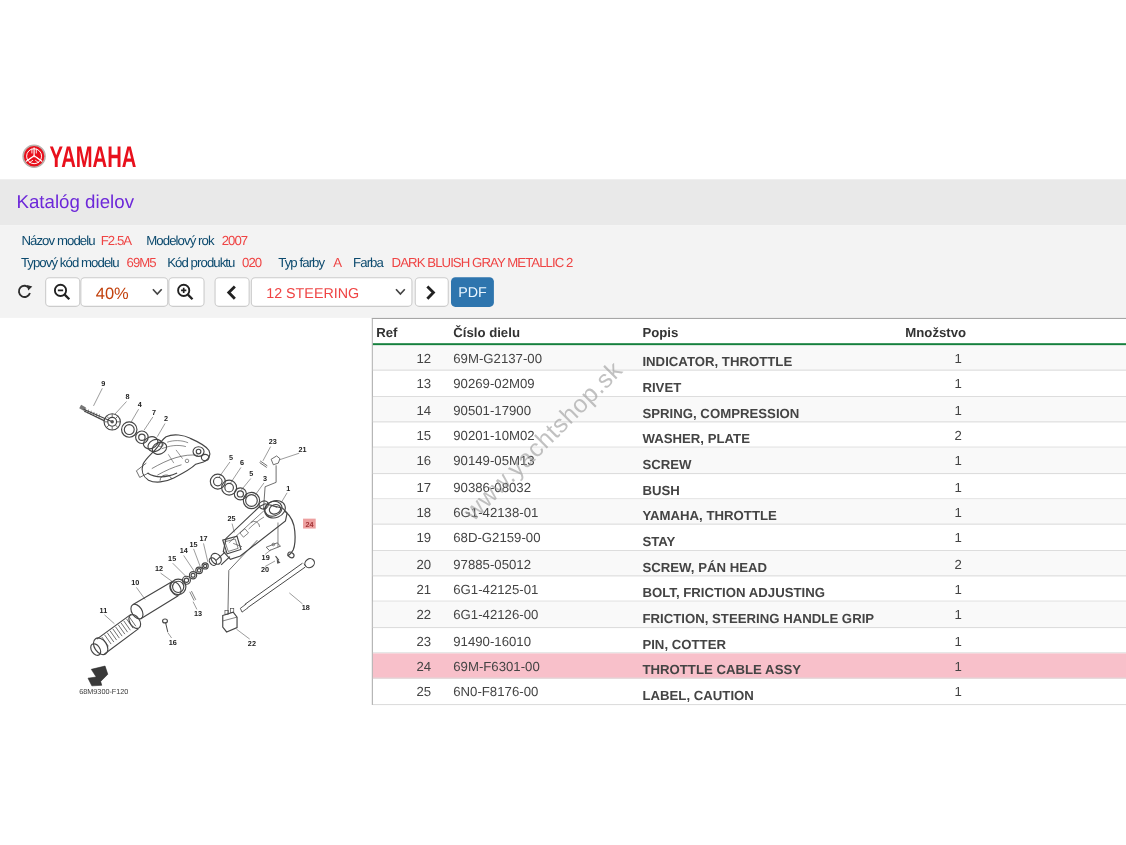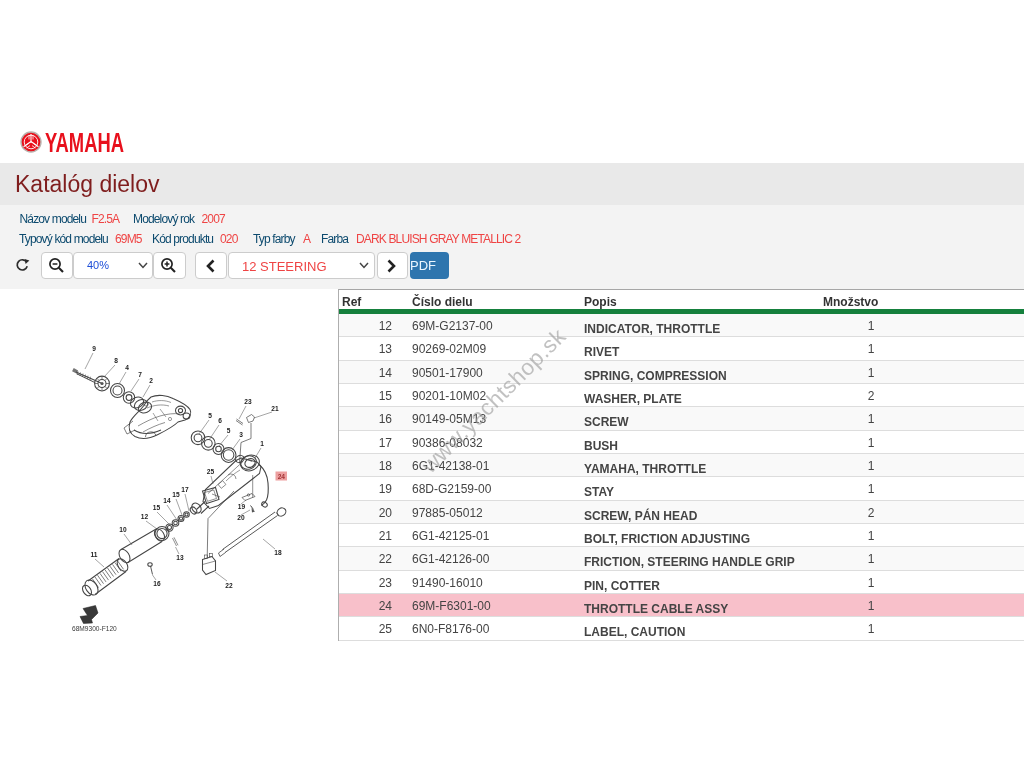--- a/index.html
+++ b/index.html
@@ -1,26 +1,26 @@
 <!DOCTYPE html>
 <html><head>
 <meta charset="utf-8">
 <style>
 * { margin:0; padding:0; box-sizing:border-box; }
 html,body { width:1024px; height:768px; background:#fff; font-family:"Liberation Sans",sans-serif; overflow:hidden; }
 .abs { position:absolute; }
-#titlebar { position:absolute; left:0; top:163px; width:1024px; height:42px; background:#e9e9e9; color:#7f1d1d; font-size:23px; line-height:42px; padding-left:15px; }
+#titlebar { position:absolute; left:0; top:163px; width:1024px; height:42px; background:#e9e9e9; color:#6d28d9; font-size:17px; line-height:42px; padding-left:15px; }
 #panel { position:absolute; left:0; top:205px; width:1024px; height:84px; background:#f3f3f3; }
 .lbl { color:#0c4a6e; font-size:12px; letter-spacing:-0.85px; position:absolute; white-space:nowrap; }
 .val { color:#ef4444; font-size:12px; letter-spacing:-0.85px; position:absolute; white-space:nowrap; }
 .btn { position:absolute; background:#fff; border:1px solid #ccc; border-radius:4px; height:27px; }
 .sel { position:absolute; background:#fff; border:1px solid #ccc; border-radius:4px; height:27px; color:#555; font-size:13px; }
-#pdfbtn { position:absolute; left:410px; top:252px; width:39px; height:27px; background:#2e75ae; border-radius:4px; color:#eaf6ff; font-size:13px; text-align:left; line-height:27px; }
+#pdfbtn { position:absolute; left:410px; top:252px; width:39px; height:27px; background:#2e75ae; border-radius:4px; color:#eaf6ff; font-size:13px; text-align:center; line-height:27px; }
 #tbl { position:absolute; left:338px; top:289px; width:686px; border-left:1px solid #aeaeae; border-top:1px solid #a6a6a6; }
-.hrow { height:24px; border-bottom:5px solid #15803d; position:relative; background:#fff; }
+.hrow { height:24px; border-bottom:2px solid #15803d; position:relative; background:#fff; }
 .hrow span { position:absolute; top:5px; font-size:12px; font-weight:bold; color:#333; }
 .trow { height:23.35px; border-bottom:1px solid #ddd; position:relative; font-size:12px; color:#444; }
 .trow.alt { background:#f9f9f9; }
 .trow.hl { background:#f8c0ca; }
 .c1 { position:absolute; right:632px; top:5px; width:50px; text-align:right; }
 .c2 { position:absolute; left:73px; top:5px; }
 .c3 { position:absolute; left:245px; top:8px;font-weight:bold; }
 .c4 { position:absolute; left:532px; top:5px; width:0; text-align:center; white-space:nowrap; display:flex; justify-content:center; }
 #wm { position:absolute; left:374px; top:388px; width:240px; text-align:center; color:rgba(155,155,155,0.62); font-size:22.5px; transform:rotate(-45deg); letter-spacing:0.5px; }
 </style>
@@ -67,21 +67,21 @@
  <path d="M10.6 4.1 A5.1 5.1 0 1 0 11.2 8.3" fill="none" stroke="#2d2d2d" stroke-width="1.7"></path>
  <path d="M8.6 1.0 L13.4 2.4 L9.6 6.0 Z" fill="#2d2d2d"></path>
 </svg>
 <div class="btn" style="left:41px;top:252px;width:32px"></div>
 <svg class="abs" style="left:47px;top:256px" width="19" height="19" viewBox="0 0 19 19">
  <circle cx="8" cy="8" r="5.1" fill="none" stroke="#222" stroke-width="1.7"></circle>
  <line x1="11.8" y1="11.8" x2="16" y2="16" stroke="#222" stroke-width="2.1"></line>
  <line x1="5.6" y1="8" x2="10.4" y2="8" stroke="#222" stroke-width="1.5"></line>
 </svg>
 <div class="sel" style="left:73px;top:252px;width:80px"></div>
-<div class="abs" style="left:87px;top:259px;font-size:11px;color:#1d4ed8">40%</div>
+<div class="abs" style="left:87px;top:259px;font-size:15px;color:#c2410c">40%</div>
 <svg class="abs" style="left:138px;top:262px" width="10" height="7" viewBox="0 0 10 7">
     <path d="M1 1 L5 5.4 L9 1" fill="none" stroke="#444" stroke-width="1.5"></path>
   </svg>
 <div class="btn" style="left:153px;top:252px;width:33px"></div>
 <svg class="abs" style="left:159px;top:256px" width="19" height="19" viewBox="0 0 19 19">
  <circle cx="8" cy="8" r="5.1" fill="none" stroke="#222" stroke-width="1.7"></circle>
  <line x1="11.8" y1="11.8" x2="16" y2="16" stroke="#222" stroke-width="2.1"></line>
  <line x1="5.6" y1="8" x2="10.4" y2="8" stroke="#222" stroke-width="1.5"></line>
  <line x1="8" y1="5.6" x2="8" y2="10.4" stroke="#222" stroke-width="1.5"></line>
 </svg>

